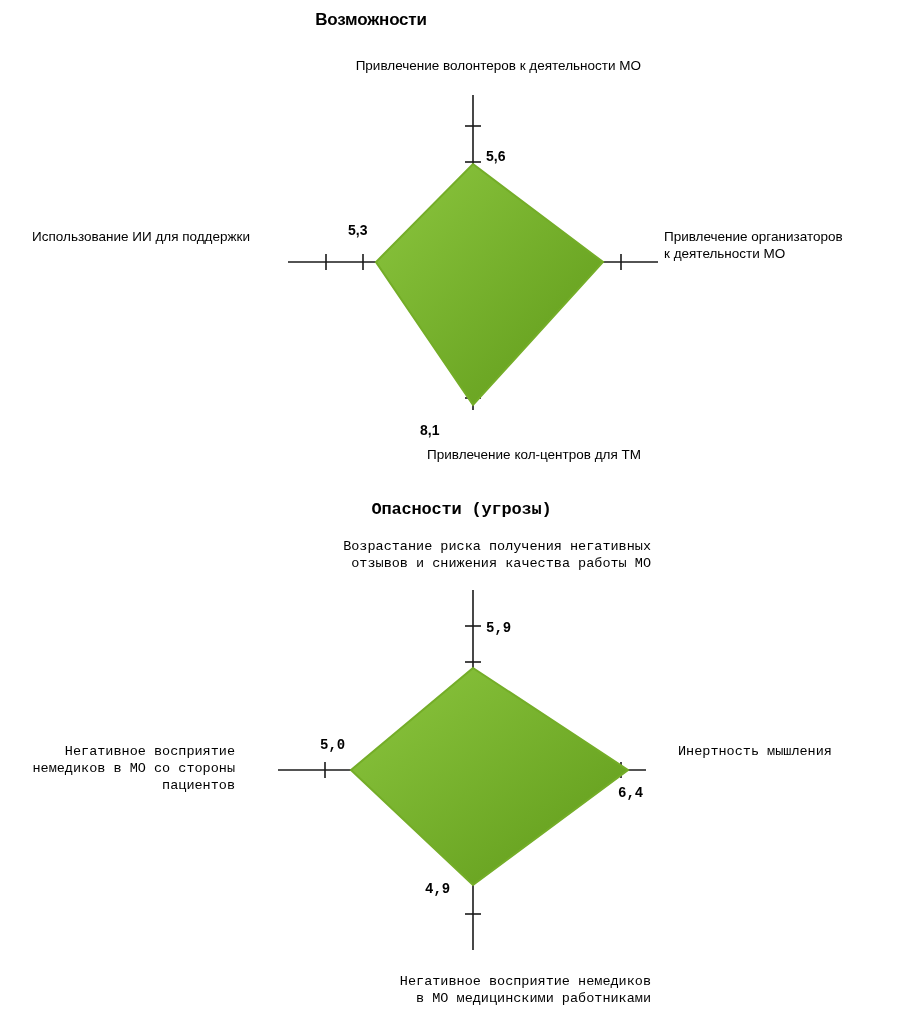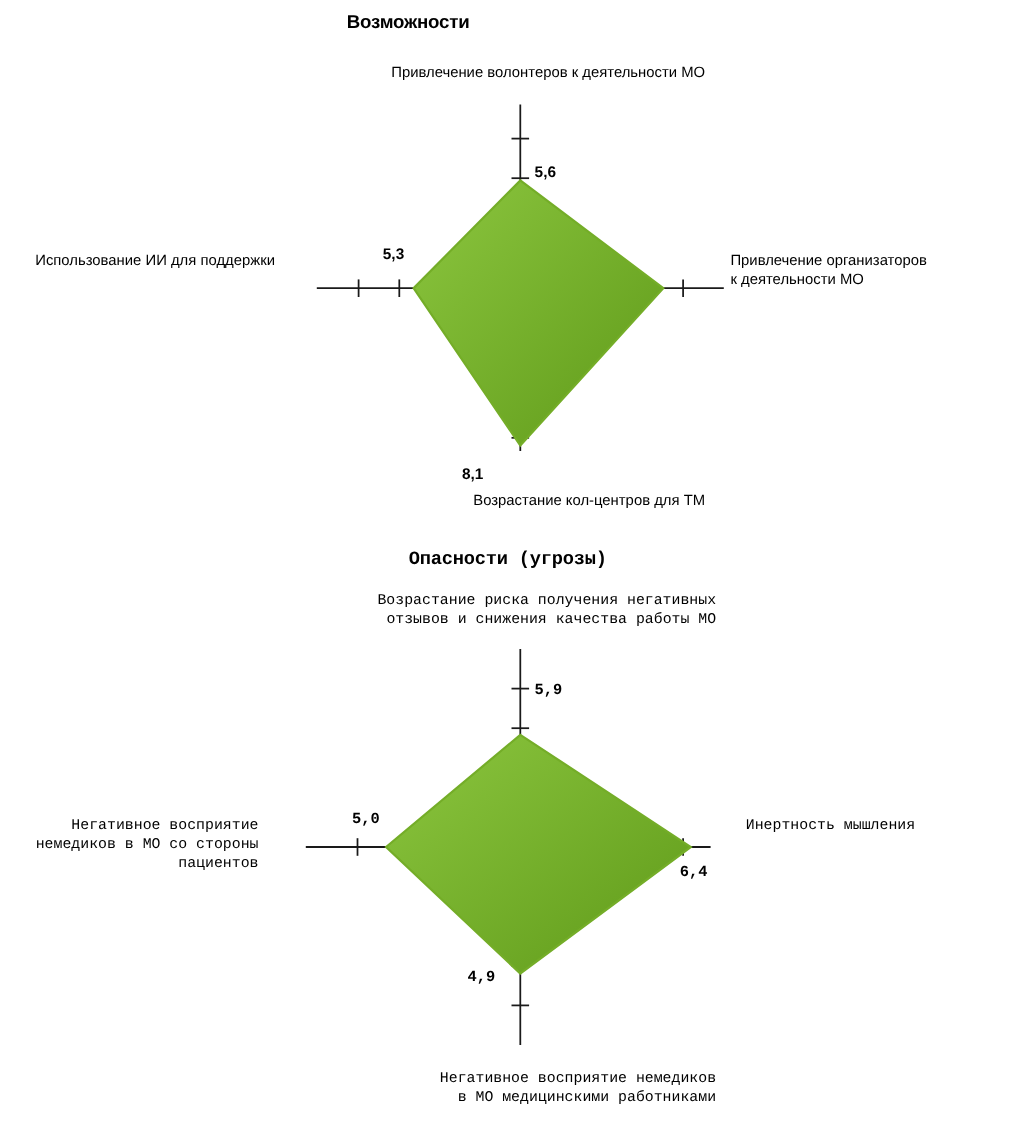--- a/index.html
+++ b/index.html
@@ -65,21 +65,21 @@
 
   <div class="axis-label right" style="left:664px; top:228px; width:250px;">
     <div>Привлечение организаторов</div>
     <div>к деятельности МО</div>
   </div>
 
   <div class="axis-label left" style="left:5px; top:228px; width:245px;">
     <div>Использование ИИ для поддержки</div>
   </div>
 
-  <div class="axis-label" style="left:281px; top:446px; width:360px;">Возрастание кол-центров для ТМ</div>
+  <div class="axis-label" style="left:281px; top:446px; width:360px;">Привлечение кол-центров для ТМ</div>
 
   <div class="value-label" style="left:486px; top:148px;">5,6</div>
   <div class="value-label" style="left:536px; top:273px;">3,6</div>
   <div class="value-label" style="left:420px; top:407px;margin-top:15px;">8,1</div>
   <div class="value-label" style="left:348px; top:222px;">5,3</div>
 
   <div class="radar-area" style="left:283px; top:85px;">
     <svg width="380" height="335" viewBox="0 0 380 335">
       <defs>
         <linearGradient id="grad1" x1="0" y1="0" x2="1" y2="1">

